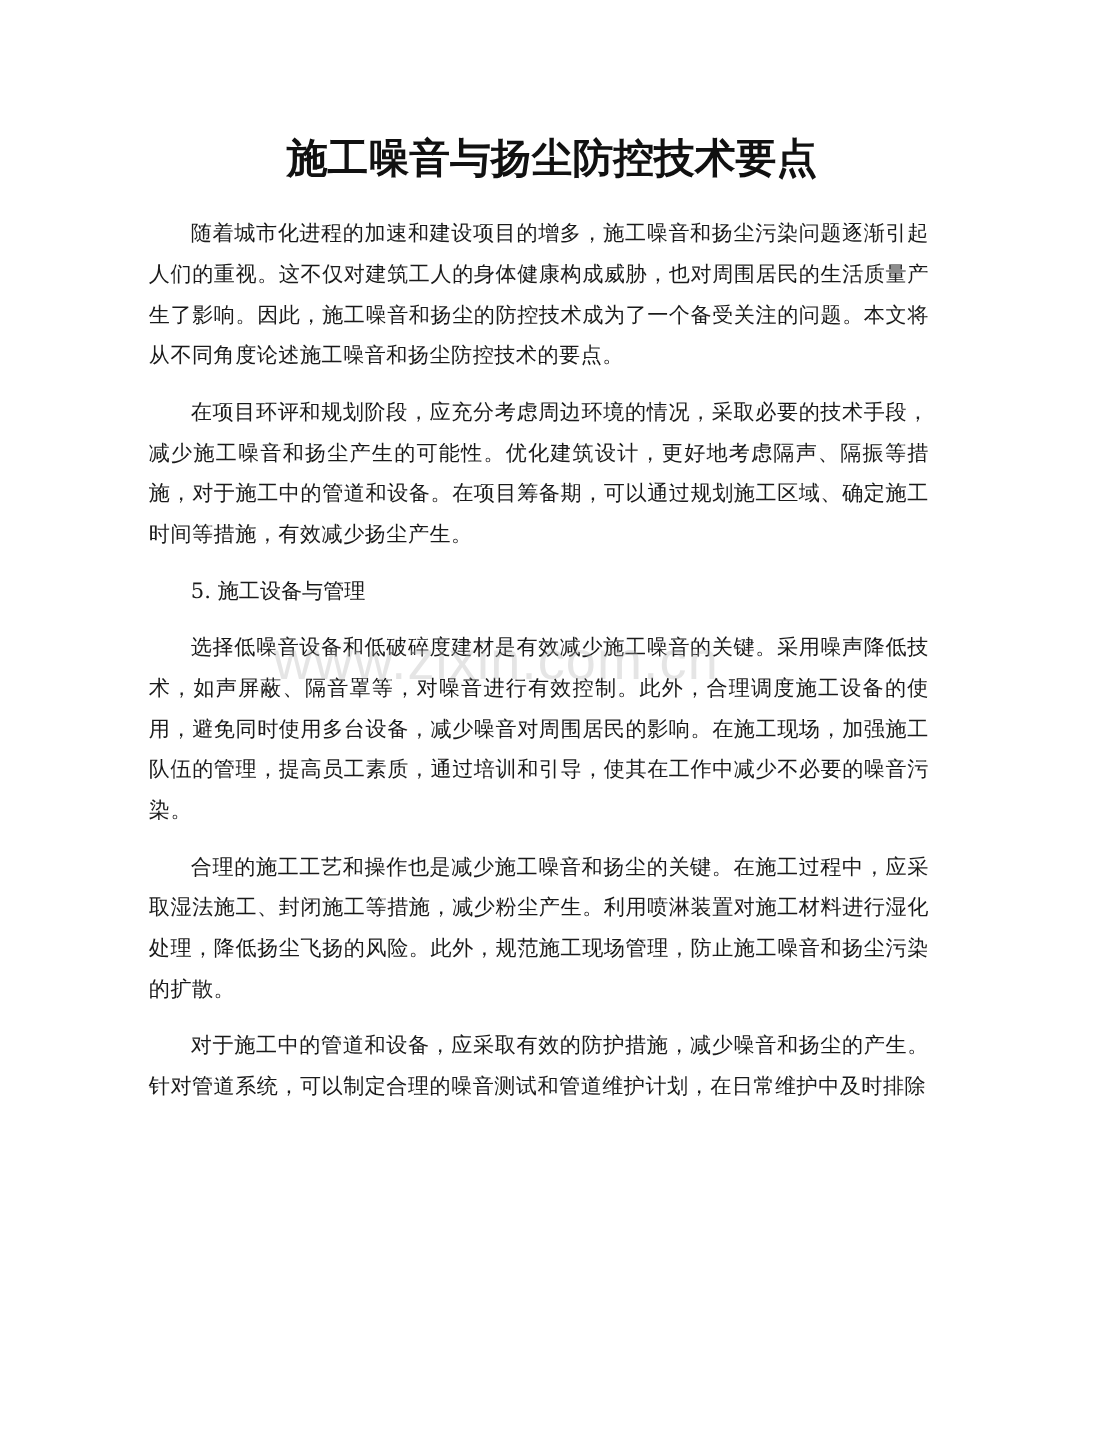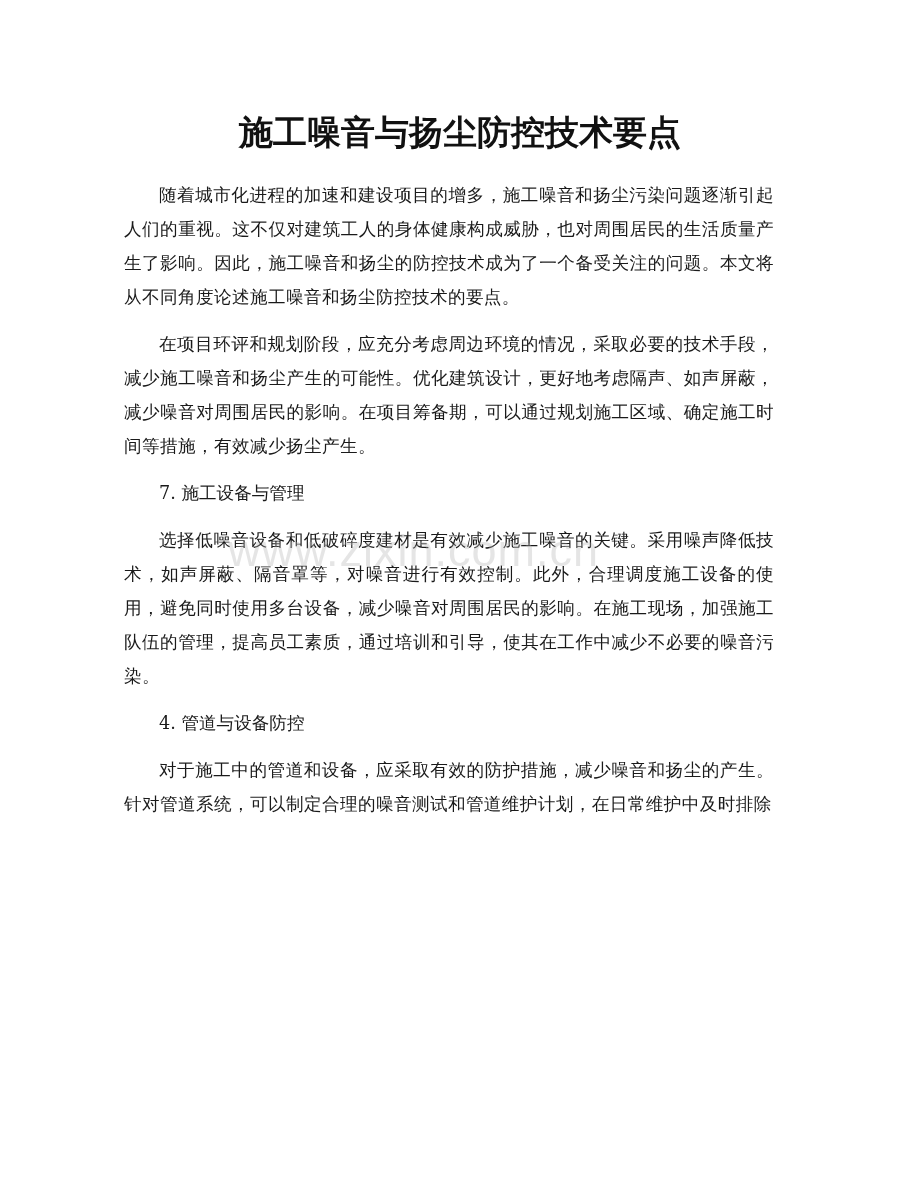--- a/index.html
+++ b/index.html
@@ -72,25 +72,25 @@
 </head>
 <body>
 
 <div class="page">
 
   <div class="title">施工噪音与扬尘防控技术要点</div>
 
   <div class="content">
     <p class="para">随着城市化进程的加速和建设项目的增多，施工噪音和扬尘污染问题逐渐引起人们的重视。这不仅对建筑工人的身体健康构成威胁，也对周围居民的生活质量产生了影响。因此，施工噪音和扬尘的防控技术成为了一个备受关注的问题。本文将从不同角度论述施工噪音和扬尘防控技术的要点。</p>
 
-    <p class="para">在项目环评和规划阶段，应充分考虑周边环境的情况，采取必要的技术手段，减少施工噪音和扬尘产生的可能性。优化建筑设计，更好地考虑隔声、如声屏蔽，减少噪音对周围居民的影响。在项目筹备期，可以通过规划施工区域、确定施工时间等措施，有效减少扬尘产生。</p>
+    <p class="para">在项目环评和规划阶段，应充分考虑周边环境的情况，采取必要的技术手段，减少施工噪音和扬尘产生的可能性。优化建筑设计，更好地考虑隔声、隔振等措施，对于施工中的管道和设备。在项目筹备期，可以通过规划施工区域、确定施工时间等措施，有效减少扬尘产生。</p>
 
-    <div class="heading">7. 施工设备与管理</div>
+    <div class="heading">5. 施工设备与管理</div>
     <p class="para">选择低噪音设备和低破碎度建材是有效减少施工噪音的关键。采用噪声降低技术，如声屏蔽、隔音罩等，对噪音进行有效控制。此外，合理调度施工设备的使用，避免同时使用多台设备，减少噪音对周围居民的影响。在施工现场，加强施工队伍的管理，提高员工素质，通过培训和引导，使其在工作中减少不必要的噪音污染。</p>
 
+    <p class="para">合理的施工工艺和操作也是减少施工噪音和扬尘的关键。在施工过程中，应采取湿法施工、封闭施工等措施，减少粉尘产生。利用喷淋装置对施工材料进行湿化处理，降低扬尘飞扬的风险。此外，规范施工现场管理，防止施工噪音和扬尘污染的扩散。</p>
 
-    <div class="heading">4. 管道与设备防控</div>
     <p class="para">对于施工中的管道和设备，应采取有效的防护措施，减少噪音和扬尘的产生。针对管道系统，可以制定合理的噪音测试和管道维护计划，在日常维护中及时排除</p>
   </div>
 
   <div class="watermark">www.zixin.com.cn</div>
 
 </div>
 
 </body></html>

